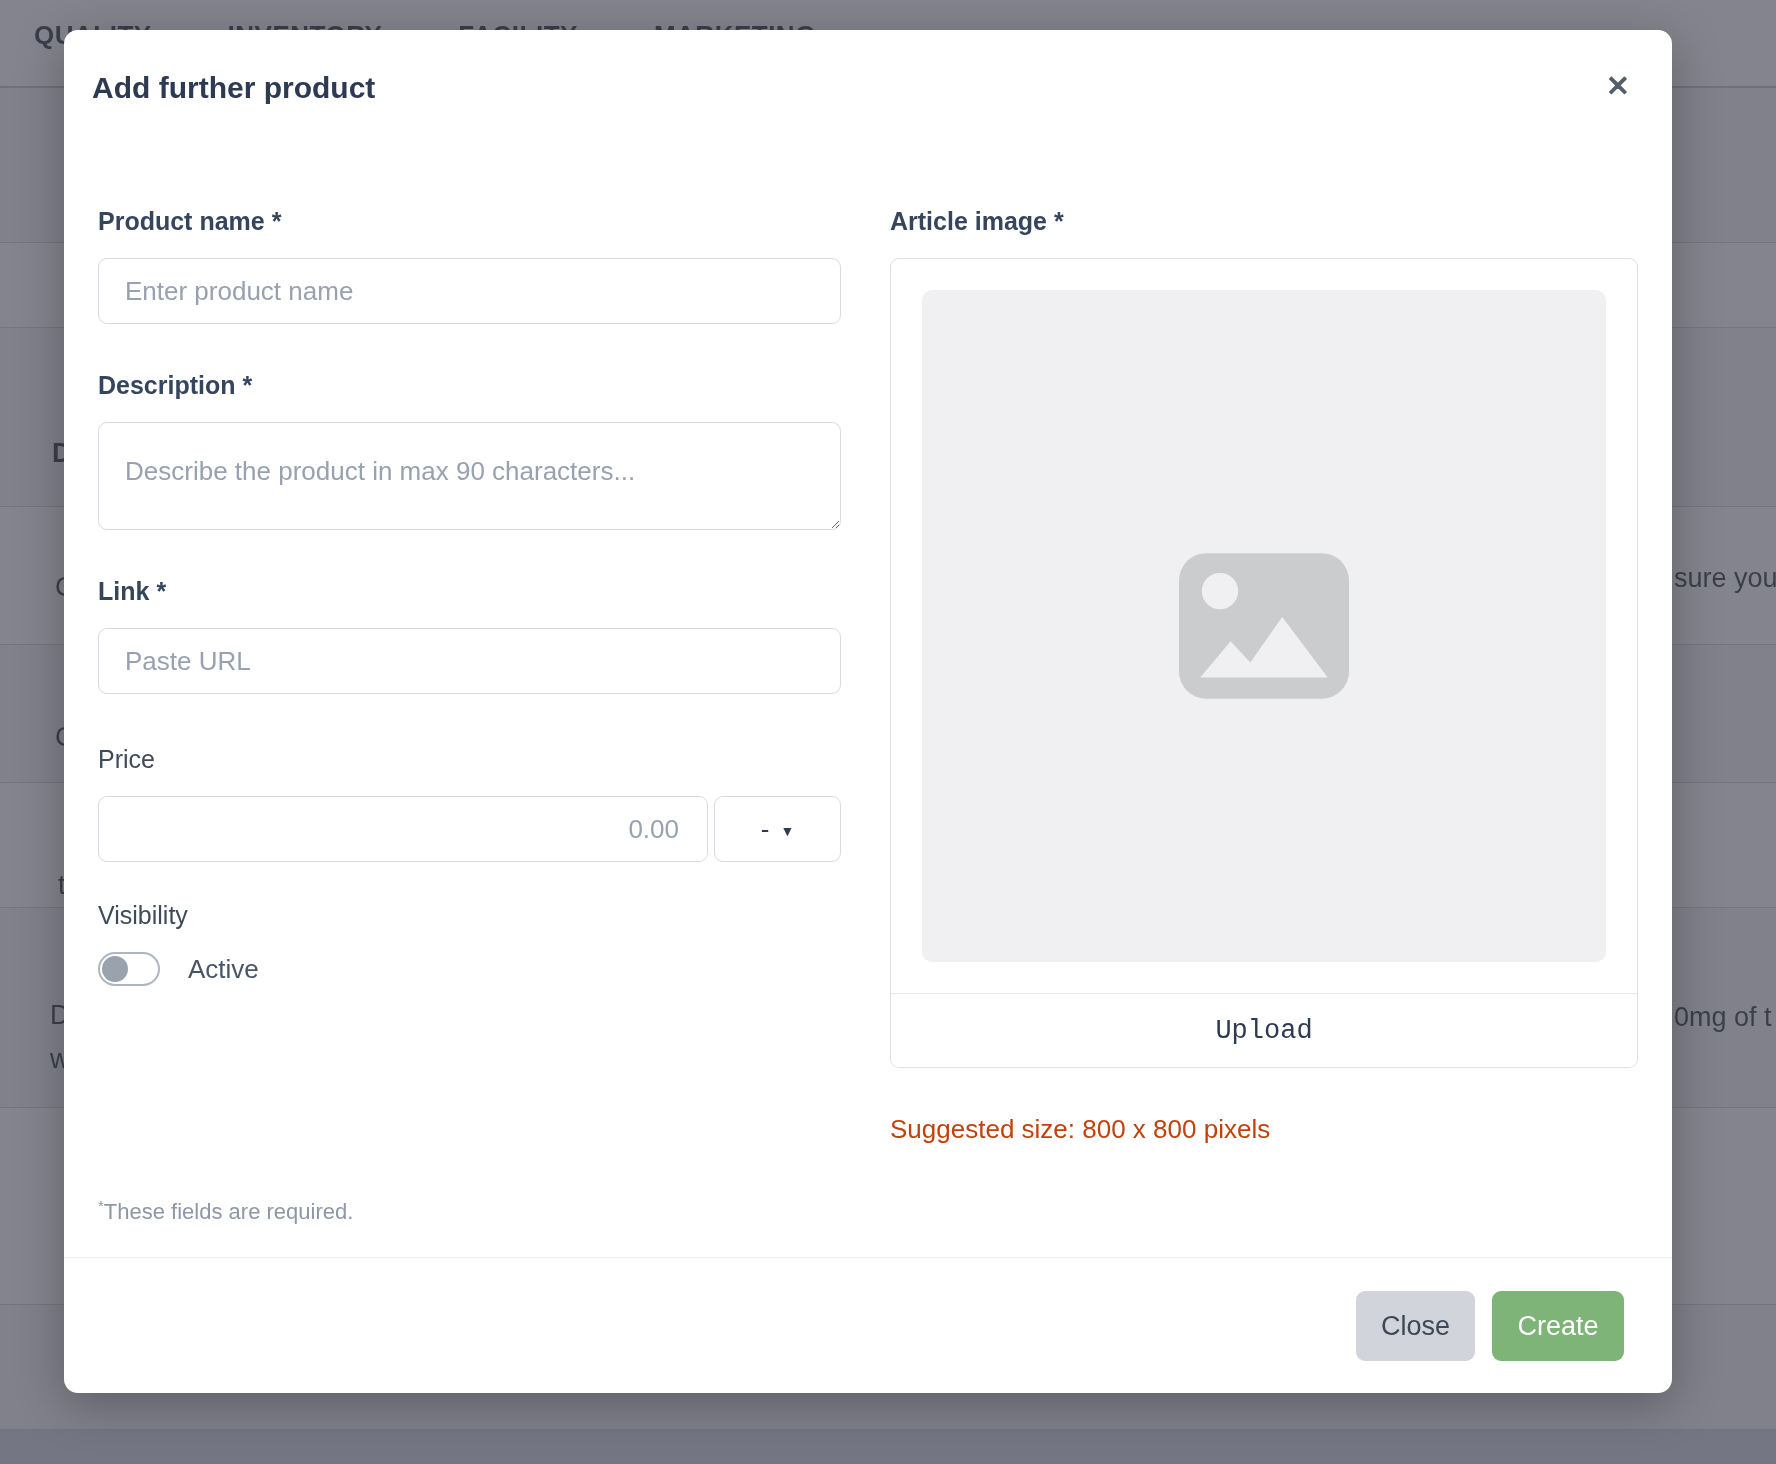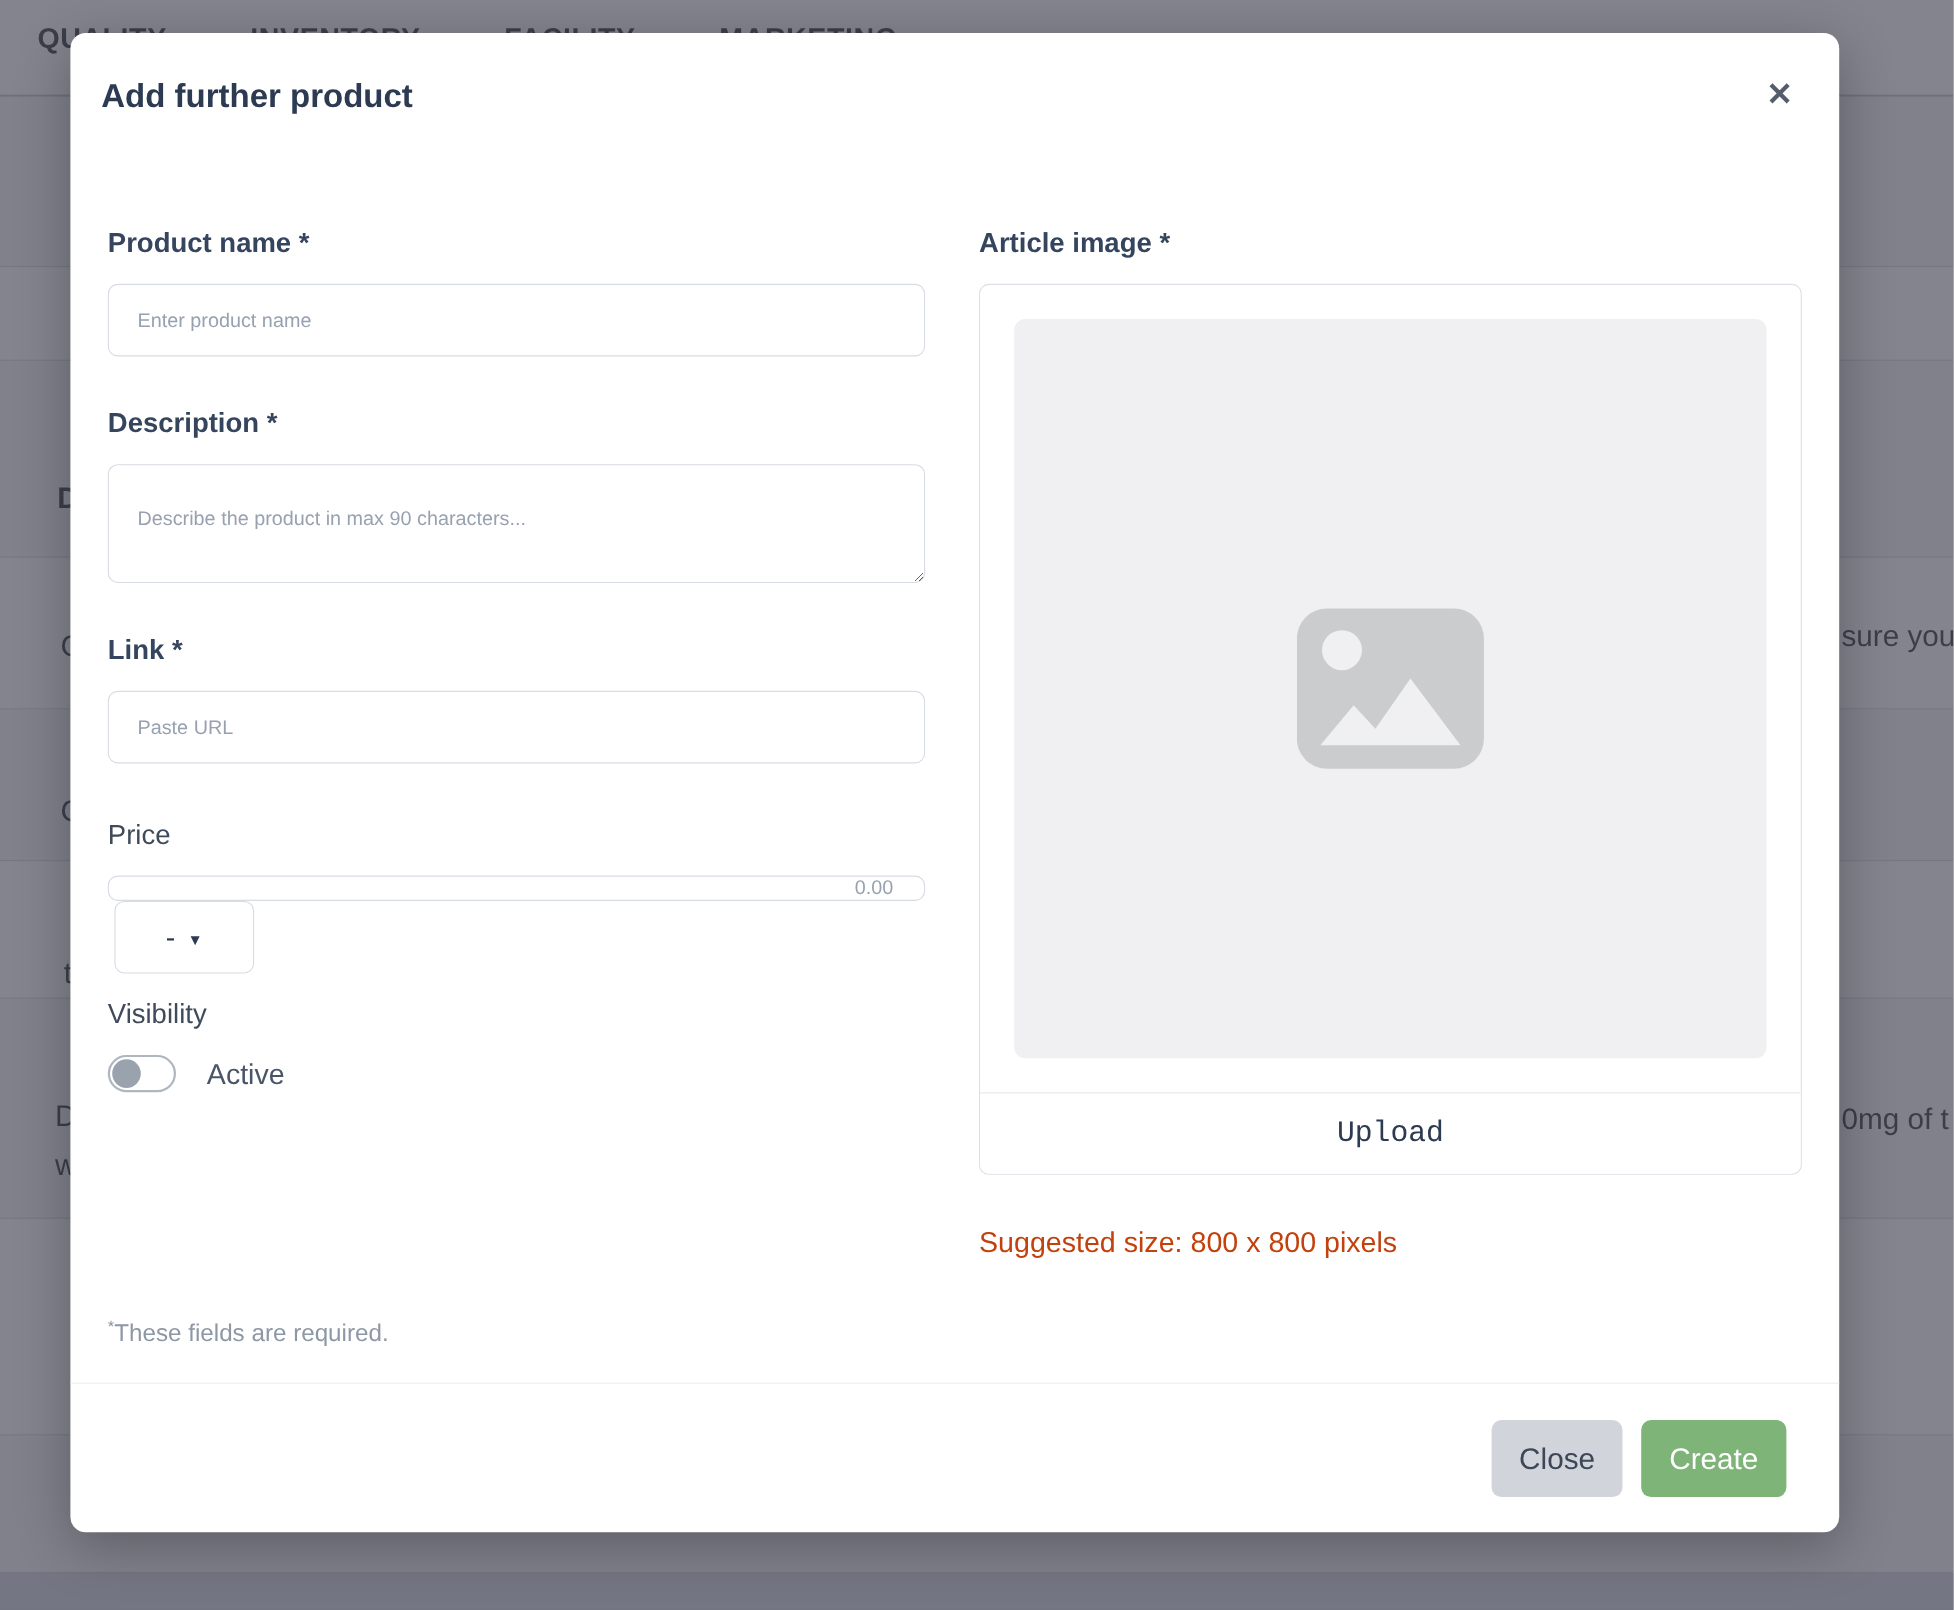--- a/index.html
+++ b/index.html
@@ -55,29 +55,29 @@
 
   .field-label {
     font-size:25px; line-height:30px; font-weight:700; color:#35455e;
     margin-bottom:22px;
   }
   .field-label.plain { font-weight:400; color:#3f4a5a; }
   .req { margin-left:7px; }
 
   .text-input, .text-area {
     width:100%; border:1px solid #d7dbe2; border-radius:9px; background:#fff;
-    font-family:"Liberation Sans", sans-serif; font-size:18px; color:#000000;
+    font-family:"Liberation Sans", sans-serif; font-size:26px; color:#000000;
     padding:0 26px; outline:none;
   }
   .text-input { height:66px; }
   .text-input::placeholder, .text-area::placeholder { color:#97a1b0; opacity:1; }
   .text-area { height:108px; padding:32px 26px; resize:both; line-height:32px; }
   .mb46 { margin-bottom:46px; } .mb50 { margin-bottom:50px; }
 
-  .price-row { display:flex; margin-bottom:22px;flex-direction:column; }
+  .price-row { display:flex; margin-bottom:38px; }
   .price-input { flex:1; text-align:right; padding-right:28px; }
   .currency-btn {
     width:127px; height:66px; margin-left:6px; border:1px solid #d7dbe2;
     border-radius:9px; background:#fff; cursor:pointer;
     display:flex; align-items:center; justify-content:center; gap:11px;
     font-family:"Liberation Sans", sans-serif;
   }
   .currency-val { font-size:26px; color:#2c3a52; line-height:26px; }
   .currency-caret { font-size:14px; color:#2c3a52; line-height:14px; padding-top:3px; }
 

